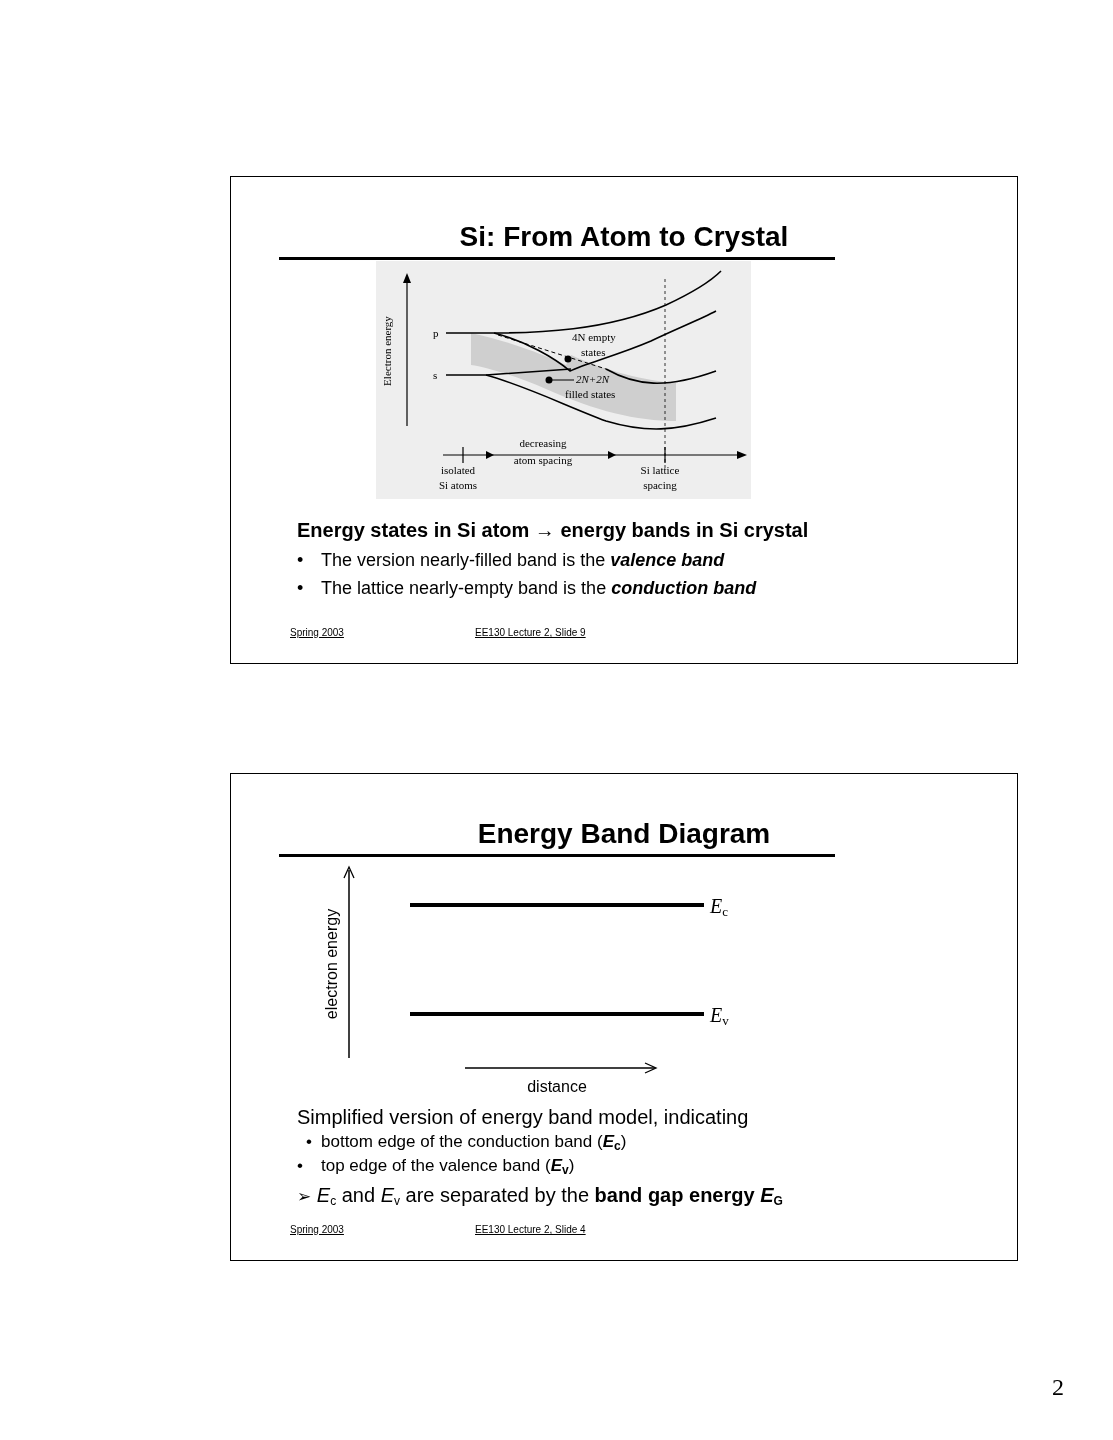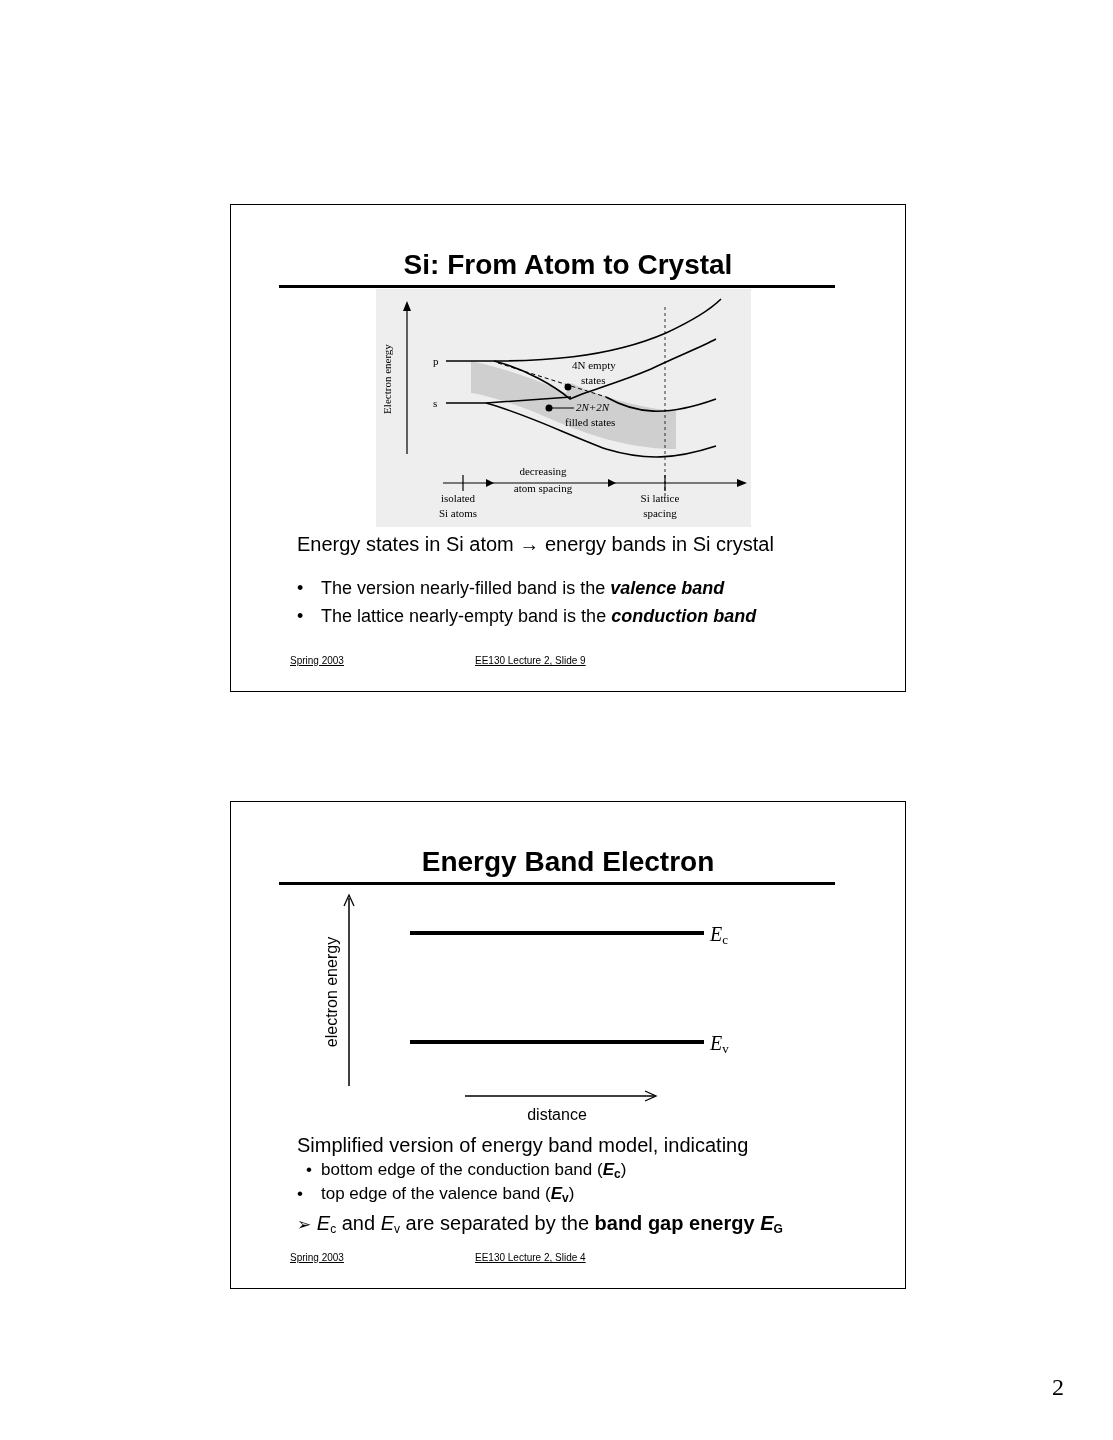--- a/index.html
+++ b/index.html
@@ -1,17 +1,17 @@
 <!DOCTYPE html>
 <html><head>
 <meta charset="utf-8">
 <style>
   html, body { margin:0; padding:0; background:#fff; }
   body { width:1113px; height:1440px; position:relative; overflow:hidden; font-family:"Liberation Sans", sans-serif; color:#000; }
-  .slide { position:absolute; left:230px; width:676px; height:488px; border:1.5px solid #000; box-sizing:border-box; background:#fff;margin-top:28px; }
+  .slide { position:absolute; left:230px; width:788px; height:488px; border:1.5px solid #000; box-sizing:border-box; background:#fff; }
   .slide1 { top:176px; }
   .slide2 { top:773px; }
   .title { position:absolute; left:0; right:0; top:44px; text-align:center; font-weight:bold; font-size:28px; }
   .rule { position:absolute; left:48px; width:556px; top:80px; height:3px; background:#000; }
   .fig { position:absolute; }
   .fig1 { left:145px; top:84px; width:375px; height:238px; background:#eeeeee; }
   .lead { position:absolute; left:66px; font-size:20px; white-space:nowrap; }
   .bullet { position:absolute; left:66px; font-size:18px; white-space:nowrap; }
   .bullet .dot { display:inline-block; width:24px; }
   .footer { position:absolute; font-size:10px; white-space:nowrap;text-decoration:underline; }
@@ -63,35 +63,35 @@
       <line x1="289" y1="186" x2="289" y2="202" stroke="#000" stroke-width="1.2"></line>
       <text x="167" y="186" font-size="11" text-anchor="middle">decreasing</text>
       <text x="167" y="203" font-size="11" text-anchor="middle">atom spacing</text>
       <text x="82" y="213" font-size="11" text-anchor="middle">isolated</text>
       <text x="82" y="228" font-size="11" text-anchor="middle">Si atoms</text>
       <text x="284" y="213" font-size="11" text-anchor="middle">Si lattice</text>
       <text x="284" y="228" font-size="11" text-anchor="middle">spacing</text>
     </svg>
   </div>
 
-  <div class="lead" style="top:328px;">
+  <div class="lead" style="top:342px;font-weight:bold;">
     <span>Energy states in Si atom </span><span>→</span><span> energy bands in Si crystal</span>
   </div>
   <div class="bullet" style="top:373px;">
     <span class="dot">•</span><span>The version nearly-filled band is the </span><b><i>valence band</i></b>
   </div>
   <div class="bullet" style="top:401px;">
     <span class="dot">•</span><span>The lattice nearly-empty band is the </span><b><i>conduction band</i></b>
   </div>
   <div class="footer" style="left:59px; top:450px;">Spring 2003</div>
   <div class="footer" style="left:244px; top:450px;">EE130 Lecture 2, Slide 9</div>
 </div>
 
 <div class="slide slide2">
-  <div class="title">Energy Band Electron</div>
+  <div class="title">Energy Band Diagram</div>
   <div class="rule"></div>
 
   <svg class="fig" style="left:70px; top:88px;" width="450" height="240" viewBox="0 0 450 240">
     <line x1="48" y1="196" x2="48" y2="8" stroke="#000" stroke-width="1.5"></line>
     <polyline points="43,16 48,5 53,16" fill="none" stroke="#000" stroke-width="1.3"></polyline>
     <text transform="translate(36,102) rotate(-90)" text-anchor="middle" font-size="16" style="font-family:'Liberation Sans',sans-serif;">electron energy</text>
     <line x1="109" y1="43" x2="403" y2="43" stroke="#000" stroke-width="4"></line>
     <line x1="109" y1="152" x2="403" y2="152" stroke="#000" stroke-width="4"></line>
     <text x="409" y="51" font-size="20" font-style="italic"><tspan>E</tspan><tspan font-size="13" font-style="normal" dy="3">c</tspan></text>
     <text x="409" y="160" font-size="20" font-style="italic"><tspan>E</tspan><tspan font-size="13" font-style="normal" dy="3">v</tspan></text>

